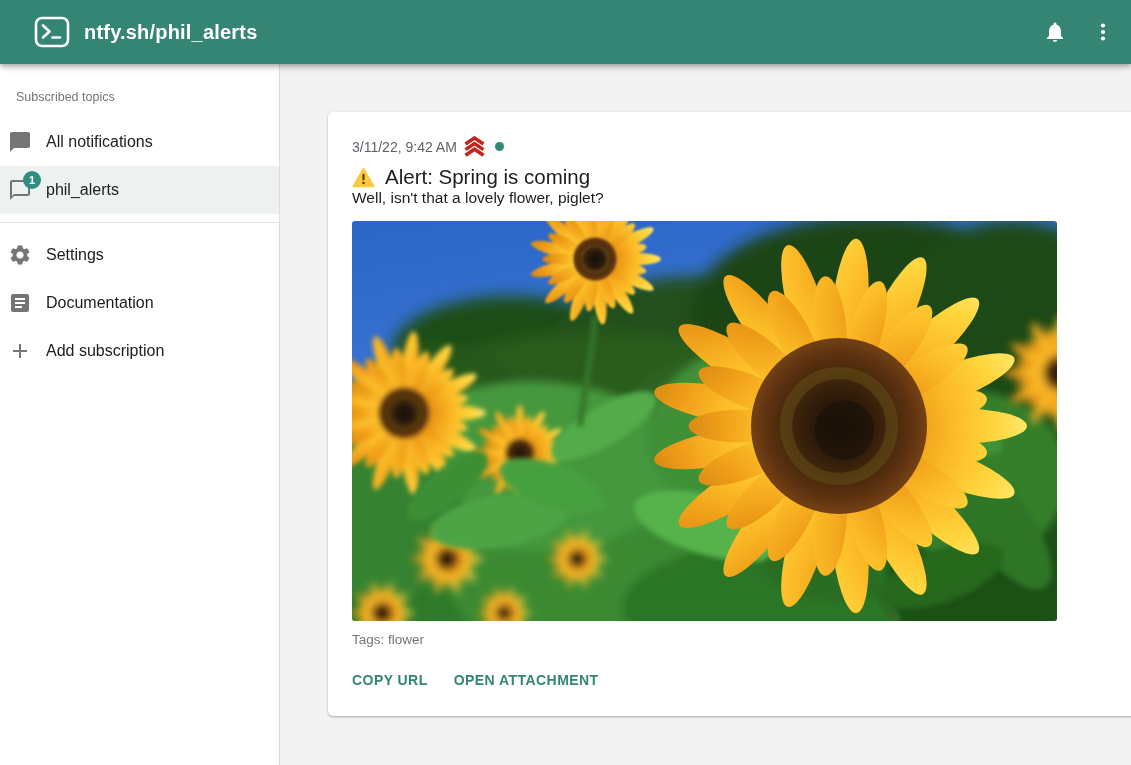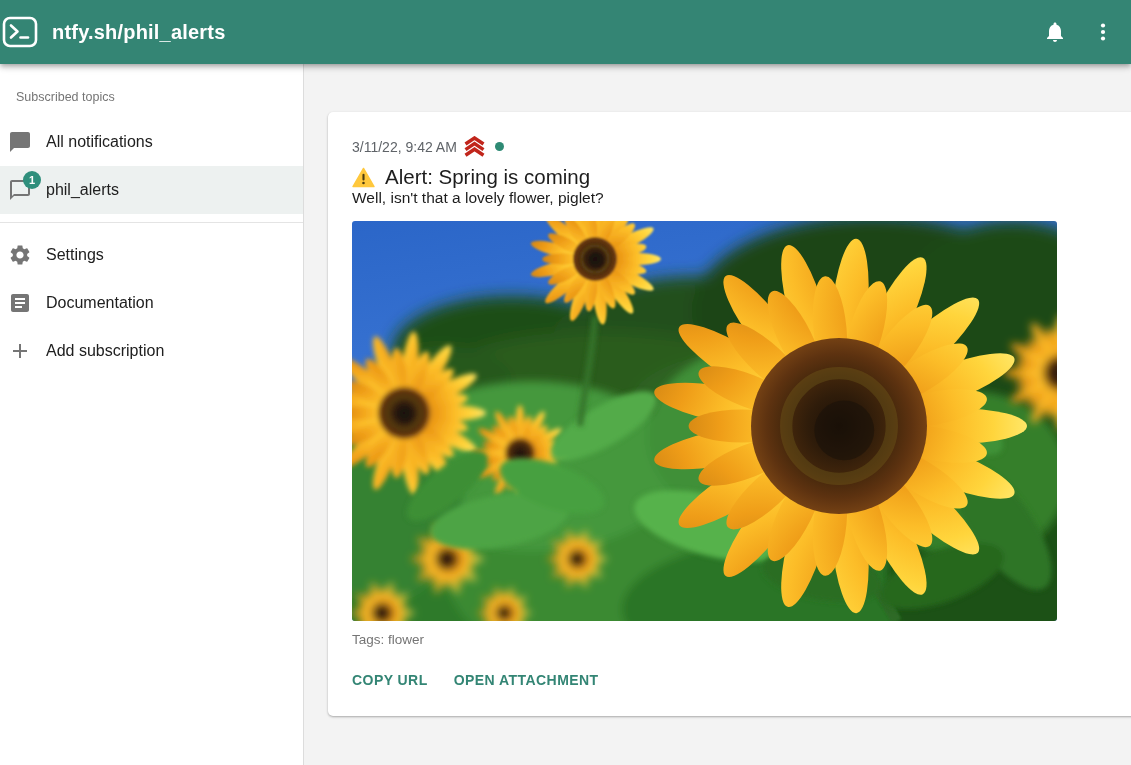--- a/index.html
+++ b/index.html
@@ -9,33 +9,33 @@
     font-family: "Liberation Sans", sans-serif;
     background: #f3f3f3;
     overflow: hidden;
     color: #1d1d1d;
   }
   
   .appbar {
     position: absolute; top:0; left:0; right:0; height:64px;
     background:#348574;
     display:flex; align-items:center;
-    padding:0 8px 0 2px;
+    padding:0 8px 0 34px;
     box-shadow:0 2px 4px -1px rgba(0,0,0,.2), 0 4px 5px 0 rgba(0,0,0,.14), 0 1px 10px 0 rgba(0,0,0,.12);
     z-index:30;
   }
   .appbar-title { color:#fff; font-size:20px; font-weight:700; margin-left:14px; letter-spacing:.2px; }
   .iconbtn {
     width:40px; height:40px; border:none; background:none; border-radius:50%;
     display:flex; align-items:center; justify-content:center; cursor:pointer; flex:0 0 auto;
   }
   .appbar .spacer { flex:1; }
   
   .sidebar {
-    position:absolute; top:64px; left:0; bottom:0; width:304px;
+    position:absolute; top:64px; left:0; bottom:0; width:280px;
     background:#fff; border-right:1px solid #dcdcdc; padding-top:16px; z-index:10;
   }
   .section-label { padding:10px 16px 14px; font-size:12.5px; color:#757575; }
   .nav-item {
     height:48px; display:flex; align-items:center; padding:0 8px;
     font-size:16px; color:#202020; cursor:pointer; position:relative;
   }
   .nav-item.selected { background:#edf1f0; }
   .icon-wrap { width:24px; height:24px; margin-right:14px; position:relative; flex:0 0 auto; }
   .badge {

